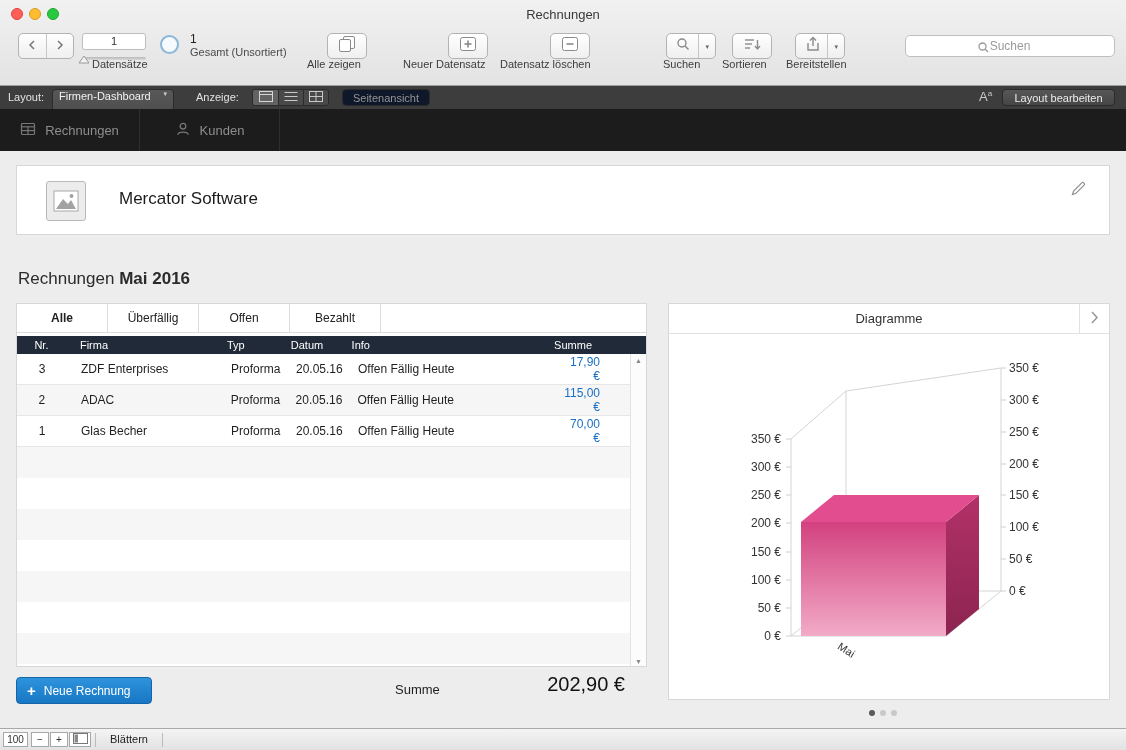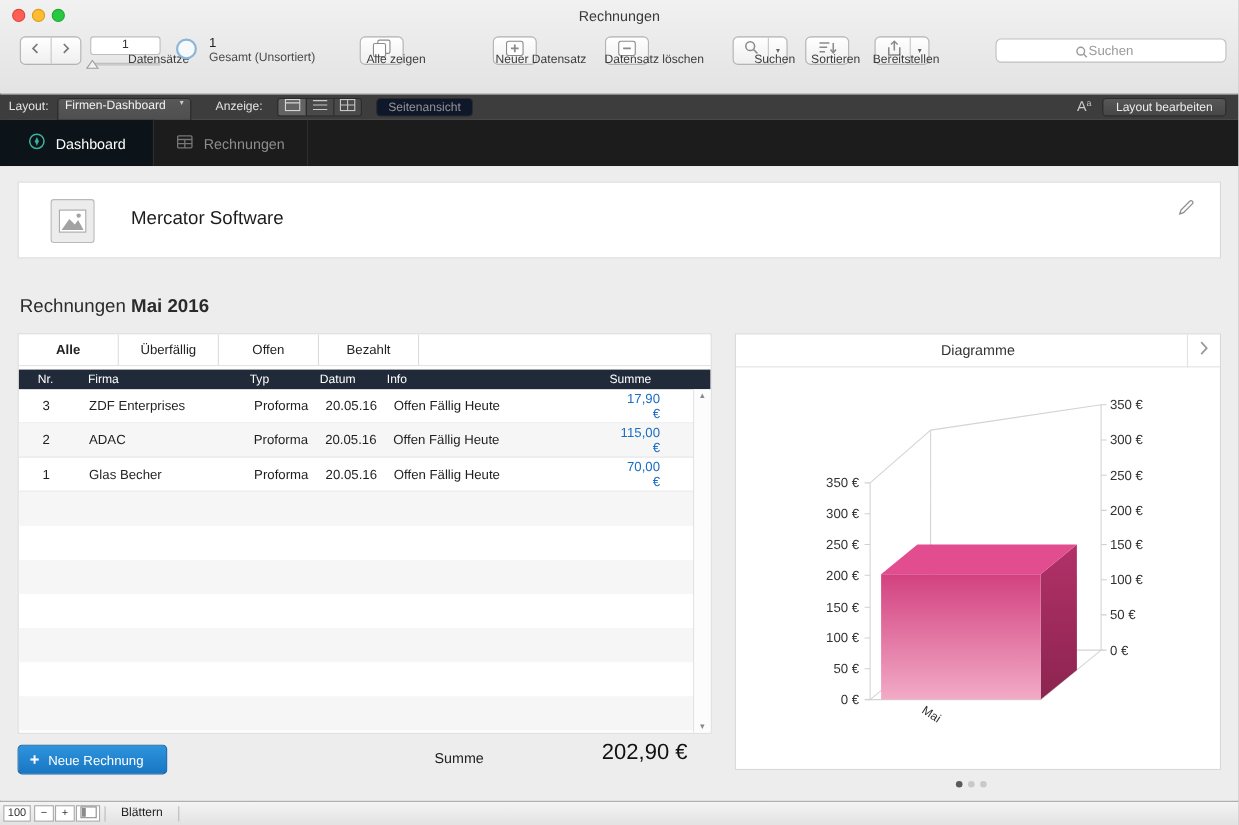--- a/index.html
+++ b/index.html
@@ -11,21 +11,21 @@
   .chrome { position:absolute; top:0; left:0; width:100%; height:86px;
             background:linear-gradient(#f1f1f1,#e3e3e3); border-bottom:1px solid #9e9e9e; }
   .titlebar { position:absolute; top:0; left:0; width:100%; height:28px; }
   .tl { position:absolute; top:8px; width:12px; height:12px; border-radius:50%; }
   .tl.red    { left:11px; background:#ff5f57; border:1px solid #e0443e; }
   .tl.yellow { left:29px; background:#febc2e; border:1px solid #d89c23; }
   .tl.green  { left:47px; background:#28c840; border:1px solid #1ea82f; }
   .wtitle { position:absolute; top:7px; left:0; width:100%; text-align:center; font-size:13px; color:#3a3a3a; }
 
   .toolbar { position:absolute; top:28px; left:0; width:100%; height:58px; }
-  .tlabel { position:absolute; top:20px; font-size:11px; color:#3d3d3d; text-align:right; }
+  .tlabel { position:absolute; top:30px; font-size:11px; color:#3d3d3d; text-align:left; }
   .tbtn { position:absolute; top:5px; height:26px; background:linear-gradient(#ffffff,#efefef);
           border:1px solid #b3b3b3; border-radius:5px; display:flex; align-items:center; justify-content:center; }
   .cell { flex:1; height:100%; display:flex; align-items:center; justify-content:center; }
   .cell + .cell { border-left:1px solid #c6c6c6; }
   .caret { font-size:7px; color:#666; line-height:1; }
   .recbox { position:absolute; left:82px; top:5px; width:64px; height:17px; background:#fff;
             border:1px solid #bdbdbd; border-radius:3px; font-size:11px; text-align:center;
             line-height:15px; color:#333; }
   .slidertrack { position:absolute; left:84px; top:29px; width:62px; height:3px;
                  background:linear-gradient(#b9b9b9,#d9d9d9); border-radius:2px; }
@@ -298,39 +298,39 @@
             </svg>
         </span>
       </div>
     </div>
     <div class="lb-btn lb-preview">Seitenansicht</div>
     <div class="lb-format"><span>A</span><sup>a</sup></div>
     <div class="lb-btn lb-edit">Layout bearbeiten</div>
   </div>
 
   <div class="tabbar">
-    <div class="ntab active">
-      <span>
-        <svg width="17" height="17">
-          <circle cx="8.5" cy="8.5" r="6.5" fill="none" stroke="#3fae9f" stroke-width="1.4"></circle>
-          <polygon points="8.5,4.5 10.3,8.5 8.5,12.5 6.7,8.5" fill="#3fae9f"></polygon>
-        </svg>
-      </span>
-      <span>Dashboard</span>
-    </div>
     <div class="ntab">
       <span>
         <svg width="16" height="16">
           <rect x="1.5" y="2.5" width="13" height="11" rx="1" fill="none" stroke="#767676" stroke-width="1.2"></rect>
           <line x1="1.5" y1="5.8" x2="14.5" y2="5.8" stroke="#767676" stroke-width="1.2"></line>
           <line x1="8" y1="5.8" x2="8" y2="13.5" stroke="#767676" stroke-width="1.2"></line>
           <line x1="1.5" y1="9.6" x2="14.5" y2="9.6" stroke="#767676" stroke-width="1.2"></line>
         </svg>
       </span>
       <span>Rechnungen</span>
+    </div>
+    <div class="ntab">
+      <span>
+        <svg width="16" height="16">
+          <circle cx="8" cy="5.2" r="2.8" fill="none" stroke="#767676" stroke-width="1.3"></circle>
+          <path d="M2.8,13.8 C3.2,10.2 12.8,10.2 13.2,13.8" fill="none" stroke="#767676" stroke-width="1.3"></path>
+        </svg>
+      </span>
+      <span>Kunden</span>
     </div>
   </div>
 
   <div class="content">
 
     <div class="card companycard">
       <div class="imgbox">
         <svg width="26" height="22">
           <rect x="1" y="1" width="24" height="20" fill="#fff" stroke="#a8a8a8"></rect>
           <polygon points="3,19 10,9 15,14 18,10 23,19" fill="#a2a2a2"></polygon>

